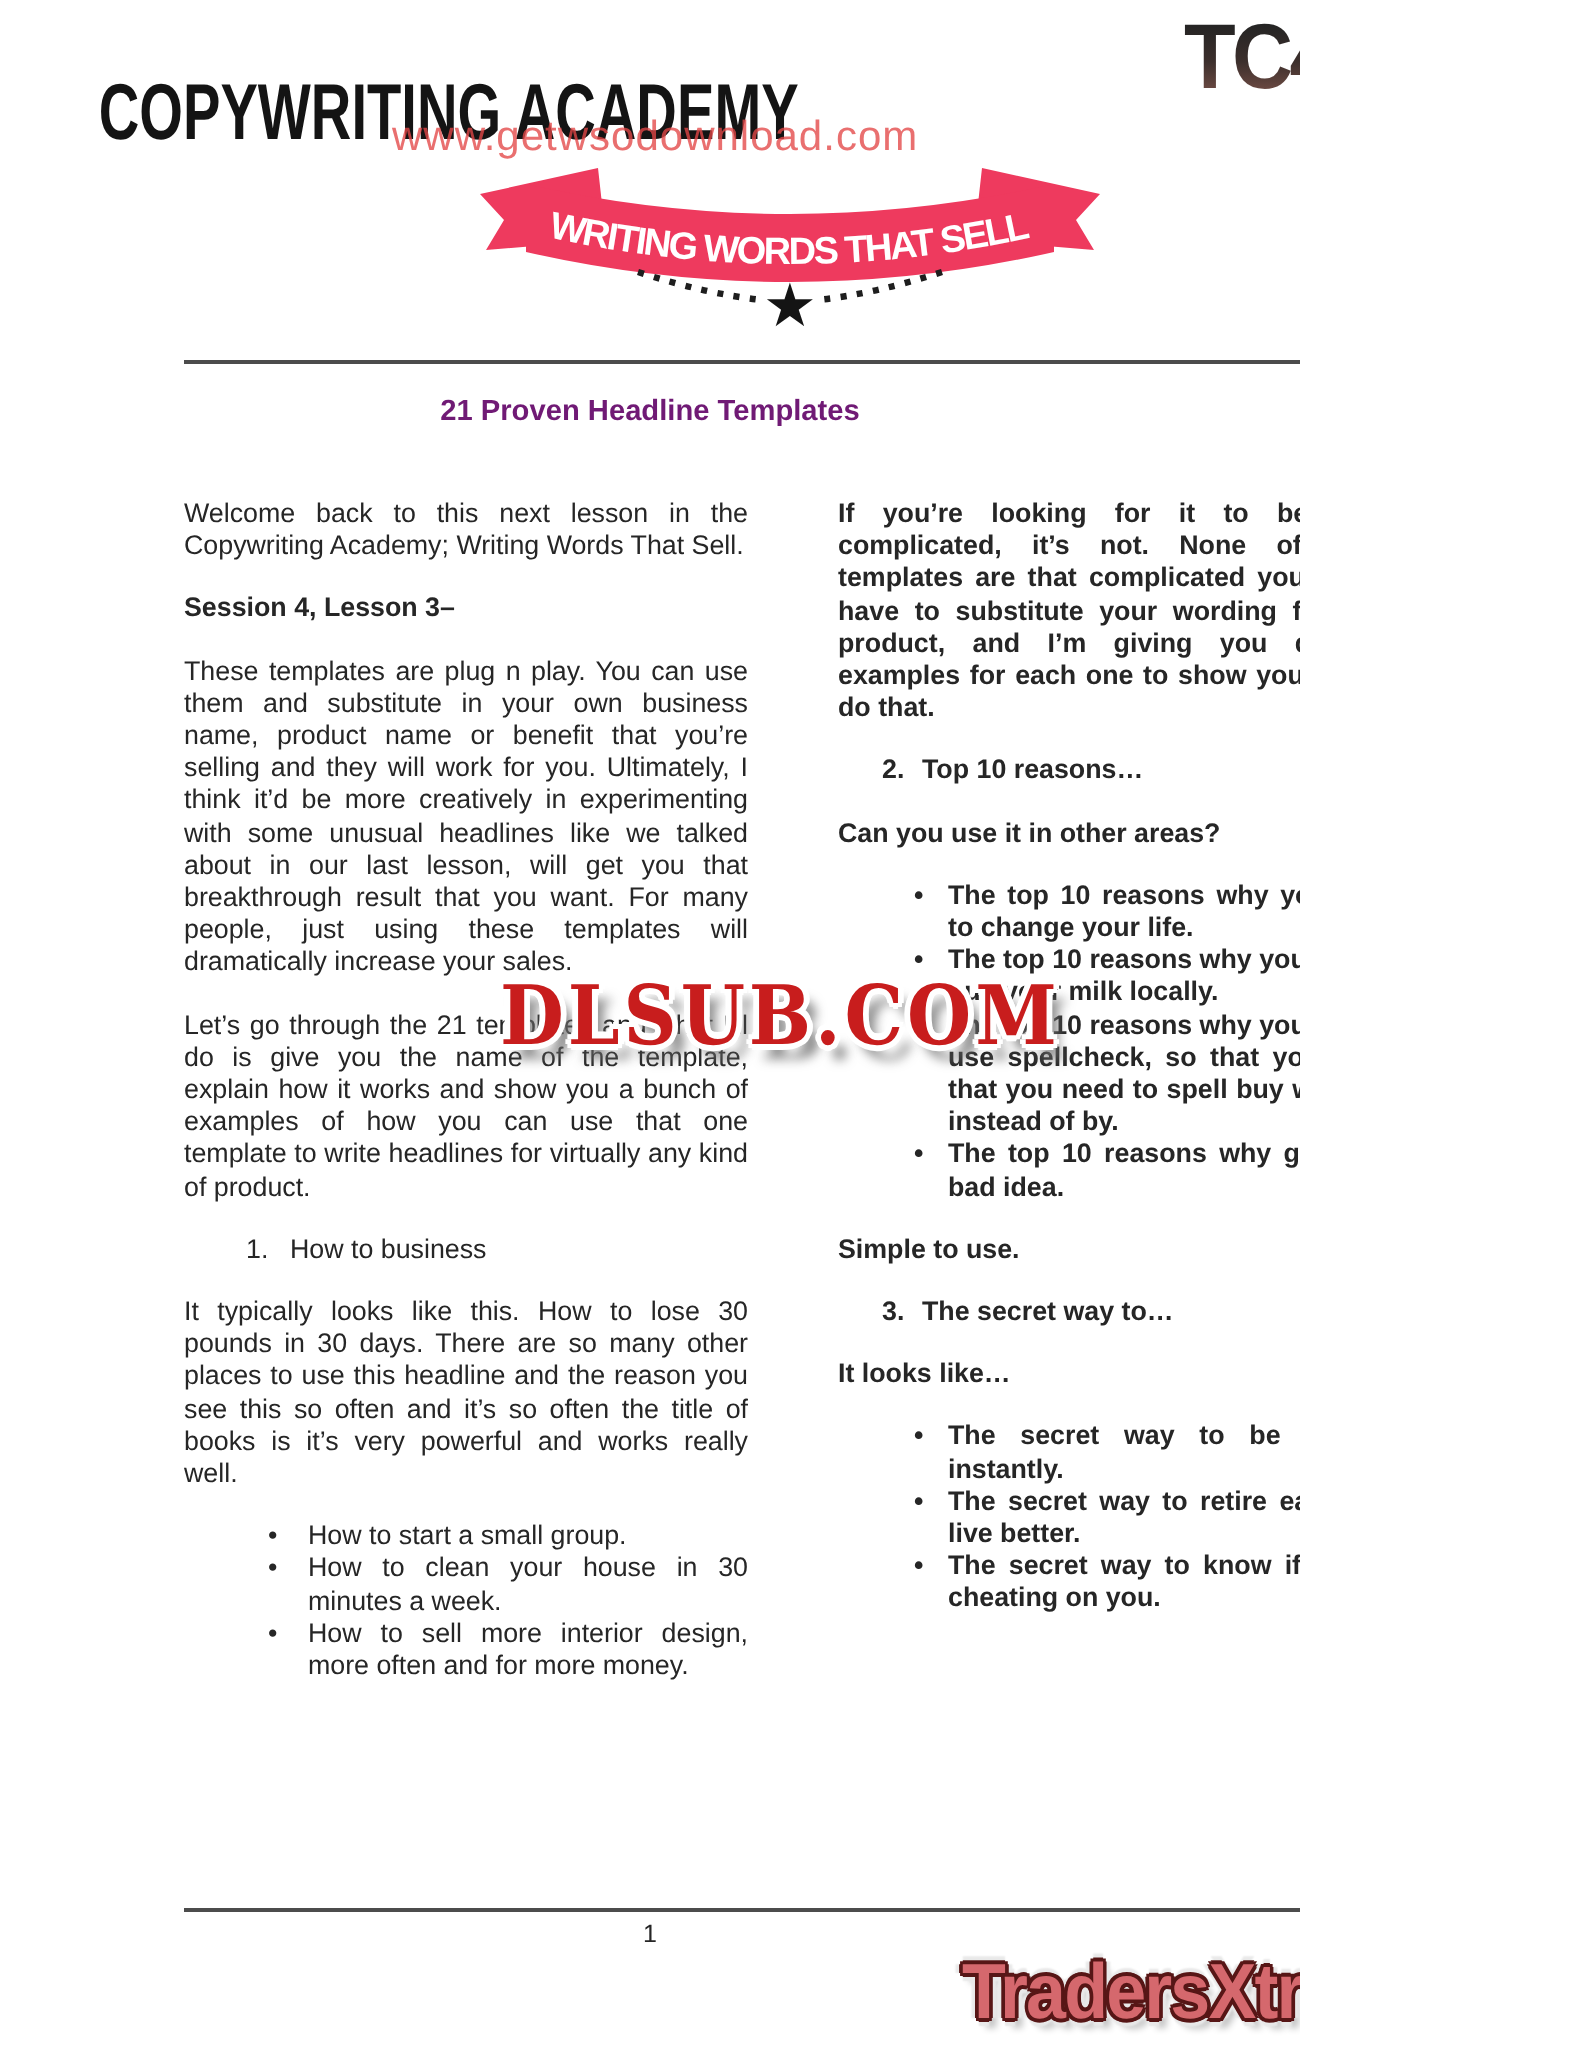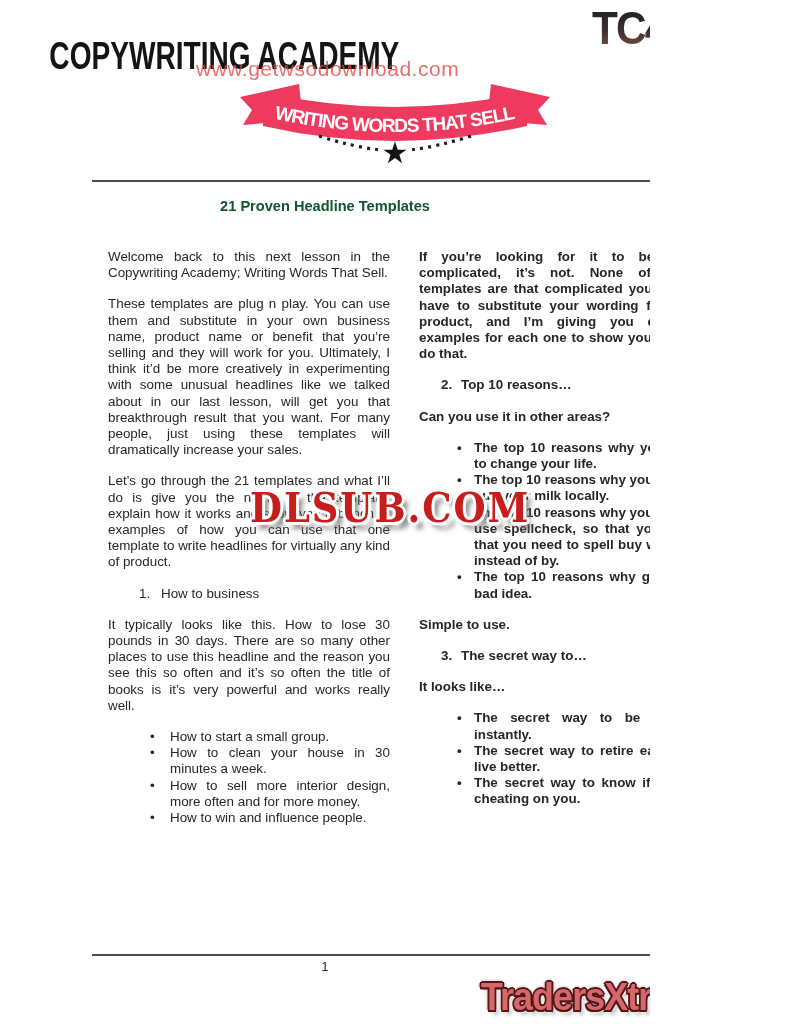--- a/index.html
+++ b/index.html
@@ -26,26 +26,26 @@
     position:absolute; left:196px; top:57px; font-size:21px; z-index:7;
     color:rgba(227,70,70,0.78); letter-spacing:0.5px; white-space:nowrap;
   }
   .ribbon { position:absolute; left:235px; top:80px; width:320px; height:95px; }
 
   
   .divider { position:absolute; left:92px; width:606px; height:2px; background:#4c4c4c; }
   .divider-top { top:180px; }
   .divider-bottom { top:954px; }
   .doc-title { position:absolute; left:0; right:0; top:198px; text-align:center;
-    font-weight:bold; font-size:14.6px; color:#14532d; }
+    font-weight:bold; font-size:14.6px; color:#701a75; }
   .page-num { position:absolute; left:0; right:0; top:960px; text-align:center; font-size:12.5px; }
 
   
   .col { position:absolute; top:249px; width:282px; font-size:13.4px; line-height:16.2px; text-align:justify; }
-  .col-left { left:108px; }
+  .col-left { left:92px; }
   .col-right { left:419px;font-weight:bold; }
   .block { margin:0 0 15px 0; }
   .heading { font-weight:bold; }
   .numbered { display:flex; margin:0 0 15px 0; }
   .col-left .numbered { padding-left:31px; }
   .col-left .numbered .num { width:22px; flex:none; }
   .col-right .numbered { padding-left:22px; }
   .col-right .numbered .num { width:20px; flex:none; }
   ul.blist { list-style:none; margin:0 0 15px 0; padding:0; }
   ul.blist li { position:relative; padding-left:62px; text-align:justify; }
@@ -102,32 +102,32 @@
       <text x="160" y="83" text-anchor="middle" font-size="30" fill="#141414">★</text>
     </svg>
   </div>
 
   <div class="divider divider-top"></div>
 
   <div class="doc-title">21 Proven Headline Templates</div>
 
   <div class="col col-left">
     <p class="block">Welcome back to this next lesson in the Copywriting Academy; Writing Words That Sell.</p>
+    <p class="block heading">Session 4, Lesson 3–</p>
     <p class="block">These templates are plug n play. You can use them and substitute in your own business name, product name or benefit that you’re selling and they will work for you. Ultimately, I think it’d be more creatively in experimenting with some unusual headlines like we talked about in our last lesson, will get you that breakthrough result that you want. For many people, just using these templates will dramatically increase your sales.</p>
     <p class="block">Let’s go through the 21 templates and what I’ll do is give you the name of the template, explain how it works and show you a bunch of examples of how you can use that one template to write headlines for virtually any kind of product.</p>
     <div class="numbered">
       <span class="num">1.</span>
       <span class="ntext">How to business</span>
     </div>
     <p class="block">It typically looks like this. How to lose 30 pounds in 30 days. There are so many other places to use this headline and the reason you see this so often and it’s so often the title of books is it’s very powerful and works really well.</p>
     <ul class="blist">
       <li>How to start a small group.</li>
       <li>How to clean your house in 30 minutes a week.</li>
       <li>How to sell more interior design, more often and for more money.</li>
-      <li>How to win and influence people.</li>
     </ul>
   </div>
 
   <div class="col col-right">
     <p class="block">If you’re looking for it to be more complicated, it’s not. None of these templates are that complicated you simply have to substitute your wording for your product, and I’m giving you different examples for each one to show you how to do that.</p>
     <div class="numbered">
       <span class="num">2.</span>
       <span class="ntext">Top 10 reasons…</span>
     </div>
     <p class="block">Can you use it in other areas?</p>

